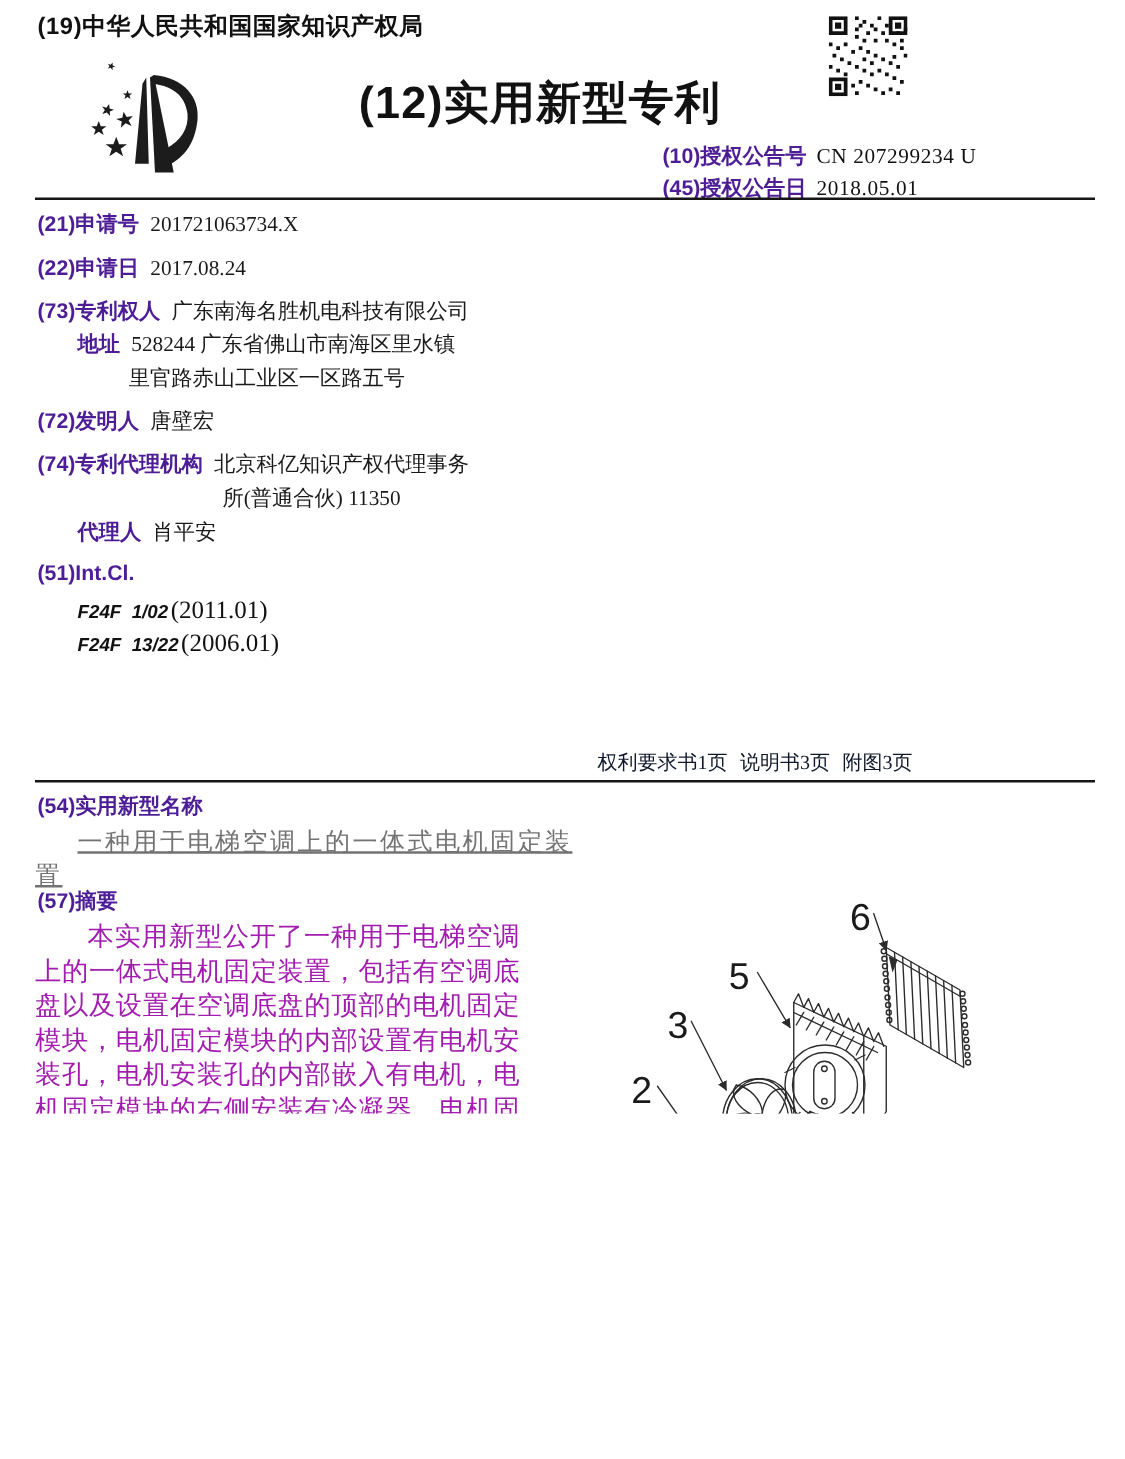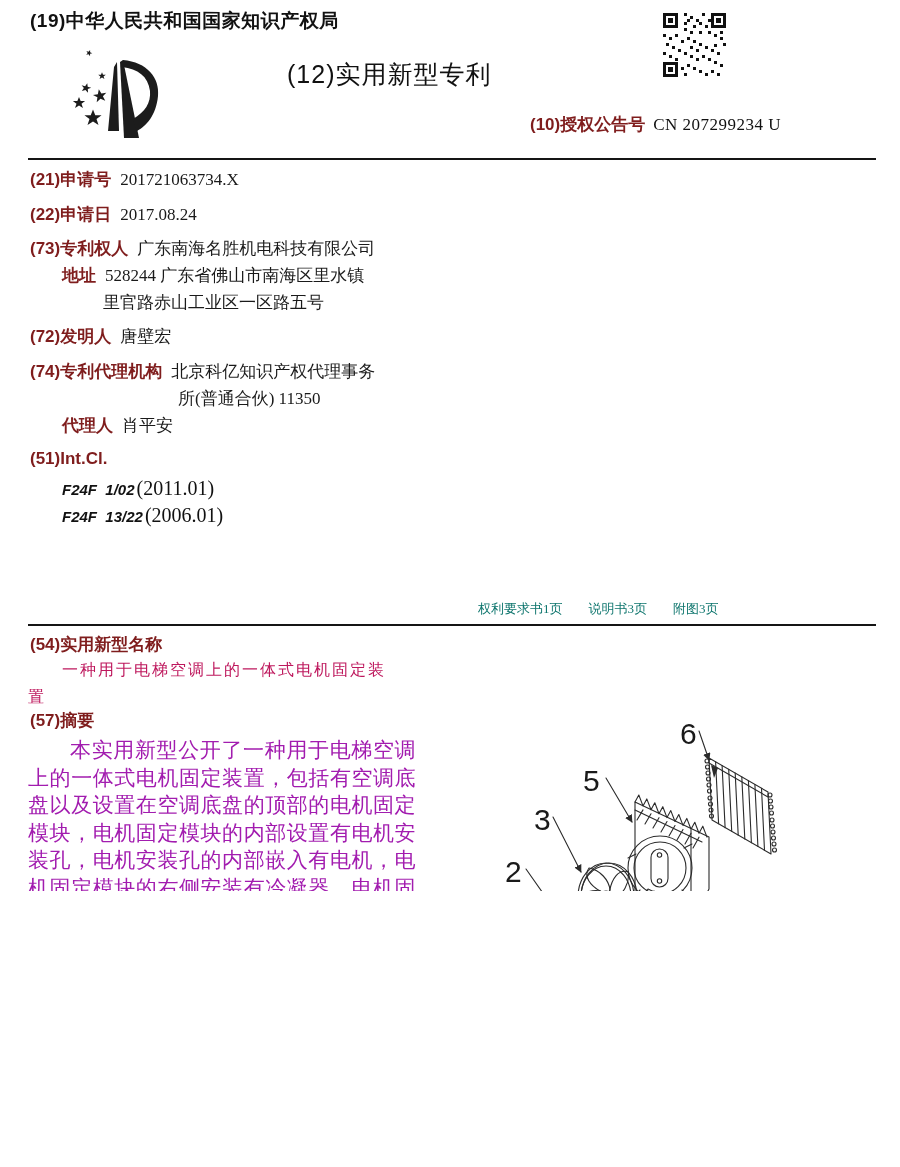--- a/index.html
+++ b/index.html
@@ -1,33 +1,33 @@
 <!DOCTYPE html>
 <html><head>
 <meta charset="utf-8">
 <style>
   html,body{margin:0;padding:0;background:#fff;}
   .page{position:relative;width:900px;height:891px;background:#ffffff;overflow:hidden;
         font-family:"Liberation Sans",sans-serif;color:#111;}
   .abs{position:absolute;white-space:nowrap;}
-  .lbl{font-family:"Liberation Sans",sans-serif;font-weight:bold;font-size:17px;color:#7f1d1d;}
+  .lbl{font-family:"Liberation Sans",sans-serif;font-weight:bold;font-size:17px;color:#4c1d95;}
   .val{font-family:"Liberation Serif",serif;font-size:17px;color:#1a1a1a;text-align:center;}
   .val.gap{margin-left:9px;}
   .office{left:30px;top:8px;font-size:19px;font-weight:bold;letter-spacing:0.5px;}
-  .doc-type{left:287px;top:58px;font-size:25px;font-weight:normal;letter-spacing:1px;}
+  .doc-type{left:287px;top:58px;font-size:36px;font-weight:bold;letter-spacing:1px;}
   .publine1{left:530px;top:113px;}
   .publine2{left:530px;top:139px;}
   .pub-val{font-family:"Liberation Serif",serif;font-size:17px;margin-left:8px;letter-spacing:0.5px;}
   .rule{position:absolute;left:28px;width:848px;height:2px;background:#151515;}
   .rule1{top:158px;}
   .rule2{top:624px;}
-  .pages-info{left:478px;top:600px;display:flex;gap:26px;font-family:"Liberation Serif",serif;font-size:13px;color:#0f766e;}
+  .pages-info{left:478px;top:600px;display:flex;gap:10px;font-family:"Liberation Serif",serif;font-size:16px;color:#0f172a;}
   .ital{font-style:italic;font-weight:bold;font-family:"Liberation Sans",sans-serif;font-size:15px;white-space:pre;}
   .iver{font-family:"Liberation Serif",serif;font-size:20px;margin-left:2px;}
-  .title-line{font-family:"Liberation Serif",serif;font-size:16px;letter-spacing:2px;color:#be185d;}
+  .title-line{font-family:"Liberation Serif",serif;font-size:20px;letter-spacing:2px;color:#737373;text-decoration:underline;}
   .abstract{position:absolute;left:28px;top:736px;width:388px;font-family:Liberation Sans, sans-serif;
             font-size:21px;line-height:27.6px;color:#a21caf;text-align:justify;text-indent:2em;
             letter-spacing:0.4px;white-space:normal;}
   .side-code{position:absolute;left:5px;top:985px;height:160px;writing-mode:vertical-rl;
              transform:rotate(180deg);font-family:"Liberation Serif",serif;font-size:15px;
              letter-spacing:2.5px;color:#222;}
   .figure{position:absolute;left:430px;top:690px;width:470px;height:420px;}
   .fig-stroke{stroke:#2b2b2b;fill:none;stroke-width:1.1;stroke-linejoin:round;stroke-linecap:round;}
   .fig-fill{fill:#2b2b2b;stroke:none;}
   .fig-num{font-family:"Liberation Sans",sans-serif;font-size:30px;fill:#1a1a1a;}
@@ -70,20 +70,23 @@
         <rect x="3" y="52" width="9" height="9" fill="#fff"></rect>
       <rect x="5" y="5" width="5" height="5"></rect>
         <rect x="53" y="5" width="5" height="5"></rect>
         <rect x="5" y="54" width="5" height="5"></rect>
       <path d="M21,0h3v3h-3z M27,3h3v3h-3z M24,6h3v3h-3z M33,6h3v3h-3z M21,9h3v3h-3z M30,12h3v3h-3z M39,0h3v3h-3z M45,6h3v3h-3z M36,9h3v3h-3z M42,12h3v3h-3z M21,15h3v3h-3z M27,18h3v3h-3z M36,18h3v3h-3z M45,18h3v3h-3z M51,21h3v3h-3z M57,24h3v3h-3z M0,21h3v3h-3z M6,24h3v3h-3z M12,21h3v3h-3z M18,27h3v3h-3z M3,30h3v3h-3z M9,33h3v3h-3z M15,36h3v3h-3z M24,24h3v3h-3z M30,27h3v3h-3z M36,30h3v3h-3z M42,33h3v3h-3z M48,36h3v3h-3z M54,39h3v3h-3z M60,30h3v3h-3z M21,39h3v3h-3z M27,42h3v3h-3z M33,45h3v3h-3z M6,42h3v3h-3z M12,45h3v3h-3z M0,39h3v3h-3z M39,42h3v3h-3z M45,45h3v3h-3z M51,48h3v3h-3z M57,51h3v3h-3z M24,51h3v3h-3z M30,54h3v3h-3z M36,57h3v3h-3z M42,60h3v3h-3z M18,54h3v3h-3z M21,60h3v3h-3z M48,57h3v3h-3z M54,60h3v3h-3z M27,33h3v3h-3z M33,36h3v3h-3z M57,18h3v3h-3z M60,9h3v3h-3z M51,31h3v3h-3z M54,12h3v3h-3z"></path>
     </g>
   </svg>
 
   <div class="abs publine1">
     <span class="lbl">(10)授权公告号</span><span class="pub-val">CN 207299234 U</span>
+  </div>
+  <div class="abs publine2">
+    <span class="lbl">(45)授权公告日</span><span class="pub-val">2018.05.01</span>
   </div>
 
   <div class="rule rule1"></div>
 
   <div class="abs" style="left:30px;top:168px;">
     <span class="lbl">(21)申请号</span><span class="val gap">201721063734.X</span>
   </div>
   <div class="abs" style="left:30px;top:203px;">
     <span class="lbl">(22)申请日</span><span class="val gap">2017.08.24</span>
   </div>

